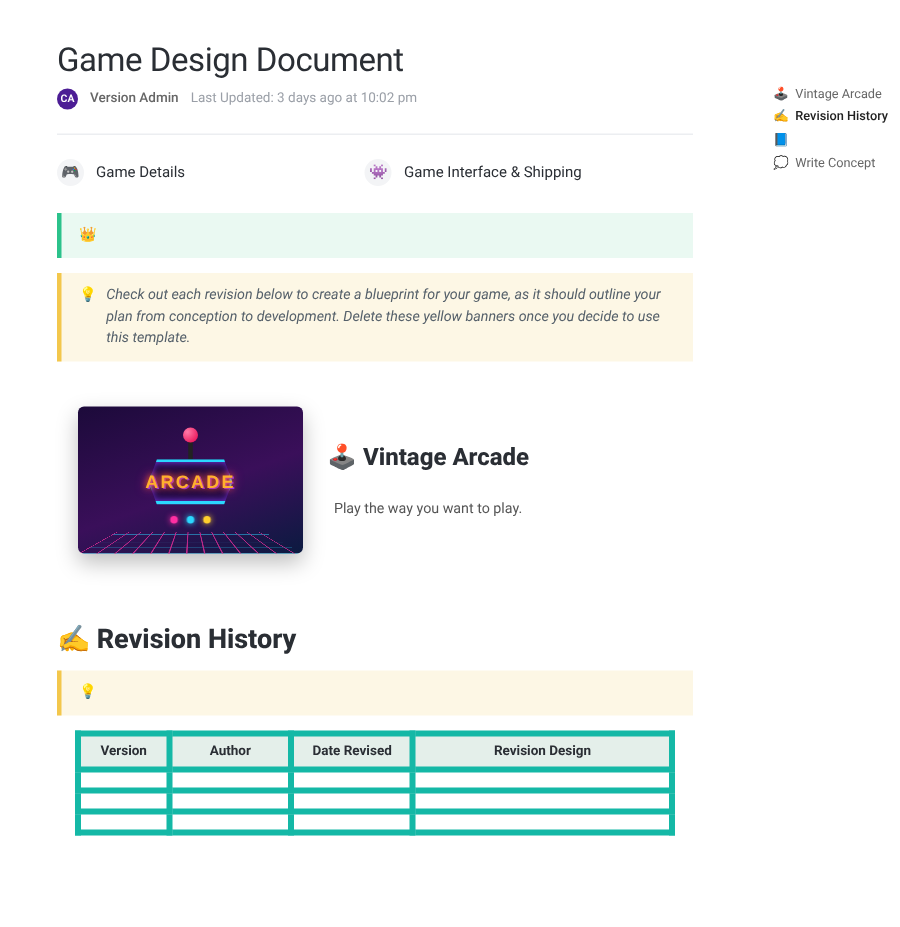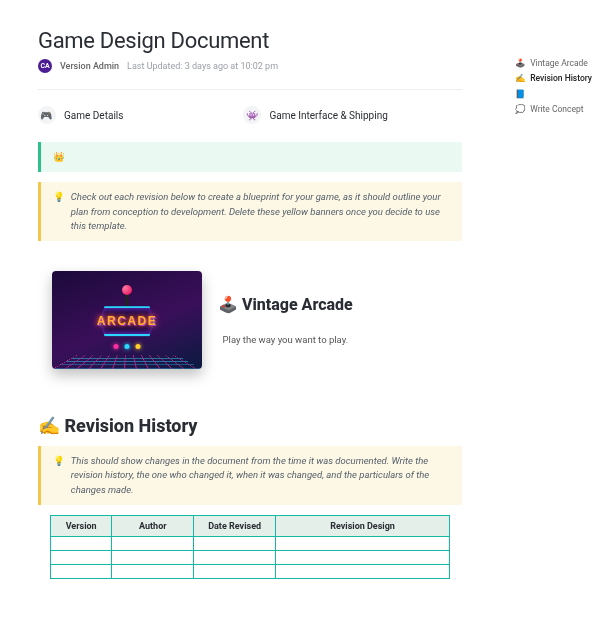--- a/index.html
+++ b/index.html
@@ -139,21 +139,21 @@
     display:flex; align-items:center; gap:4px; margin-bottom:10px;
   }
 
   table.rev {
     border-collapse: collapse;
     margin: 10px 0 0 12px;
     width: 400px;
     font-size: 9px;
   }
   table.rev th, table.rev td {
-    border: 1px solid #14b8a6;
+    border: 4px solid #14b8a6;
     padding: 5px 4px;
   }
   table.rev th {
     background: #e4efea;
     font-weight: 700;
     color: #2a2e34;
   }
   table.rev td { height: 14px; background:#fff; }
   .col-v{width:60px;} .col-a{width:80px;} .col-d{width:80px;} .col-n{width:170px;}
 
@@ -224,21 +224,20 @@
     </div>
   </div>
 
   <div class="section-head">
     <span>✍️</span>
     <span>Revision History</span>
   </div>
 
   <div class="banner banner-yellow">
     <span class="emoji">💡</span>
-    <span>This should show changes in the document from the time it was documented. Write the revision history, the one who changed it, when it was changed, and the particulars of the changes made.</span>
   </div>
 
   <table class="rev">
     <thead>
       <tr>
         <th class="col-v">Version</th>
         <th class="col-a">Author</th>
         <th class="col-d">Date Revised</th>
         <th class="col-n">Revision Design</th>
       </tr>

